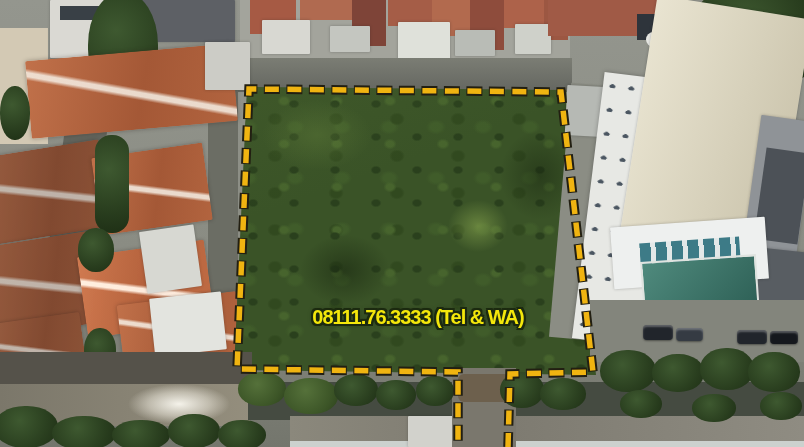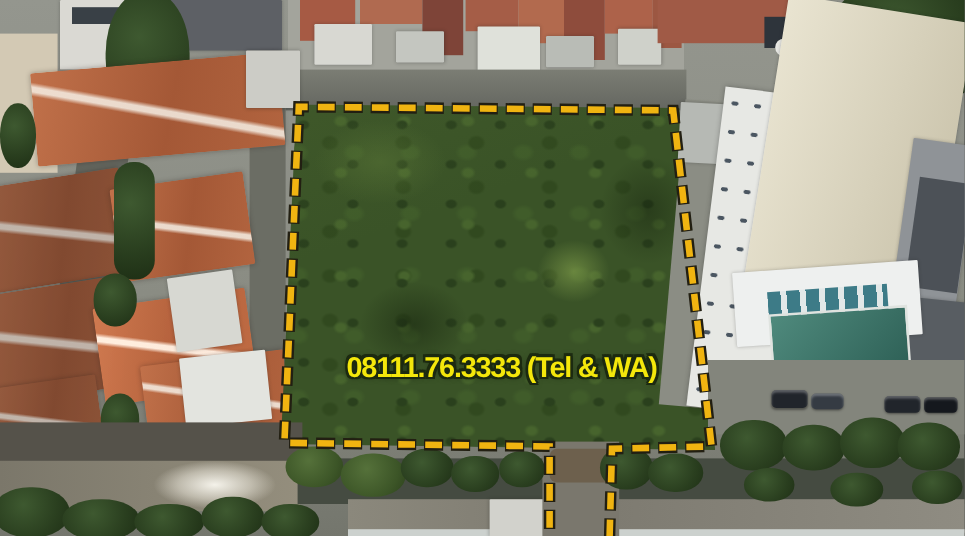--- a/index.html
+++ b/index.html
@@ -39,21 +39,21 @@
   .facade{background-color:#e7e8e4;
     background-image:radial-gradient(5px 3px at 50% 55%,#4b5661 58%,transparent 66%);
     background-size:19px 24px;box-shadow:0 0 4px rgba(30,30,30,.35);}
   .winstrip{background:repeating-linear-gradient(90deg,#3d7b87 0 11px,#e2e8e8 11px 16px);}
   
   #overlay-text{position:absolute;left:228px;top:290px;width:380px;text-align:center;
     font-weight:bold;color:#f4e70b;line-height:1.08;
     text-shadow:-2px -2px 0 #1c2a10,2px -2px 0 #1c2a10,-2px 2px 0 #1c2a10,2px 2px 0 #1c2a10,
       0 -2px 0 #1c2a10,0 2px 0 #1c2a10,-2px 0 0 #1c2a10,2px 0 0 #1c2a10,0 0 5px rgba(0,0,0,.55);}
   #overlay-line1{font-size:29px;}
-  #overlay-line2{font-size:24px;letter-spacing:-1px;white-space:nowrap;margin-top:4px;}
+  #overlay-line2{font-size:20px;letter-spacing:-1px;white-space:nowrap;margin-top:17px;}
   svg{position:absolute;inset:0;}
 </style>
 </head>
 <body>
 
 <div id="photo">
 
   <div class="abs" style="left:240px;top:0;width:330px;height:62px;background:#a3a49c;"></div>
   <div class="abs" style="left:250px;top:0;width:46px;height:34px;background:#a65a44;"></div>
   <div class="abs" style="left:300px;top:0;width:52px;height:20px;background:#b06a50;"></div>

